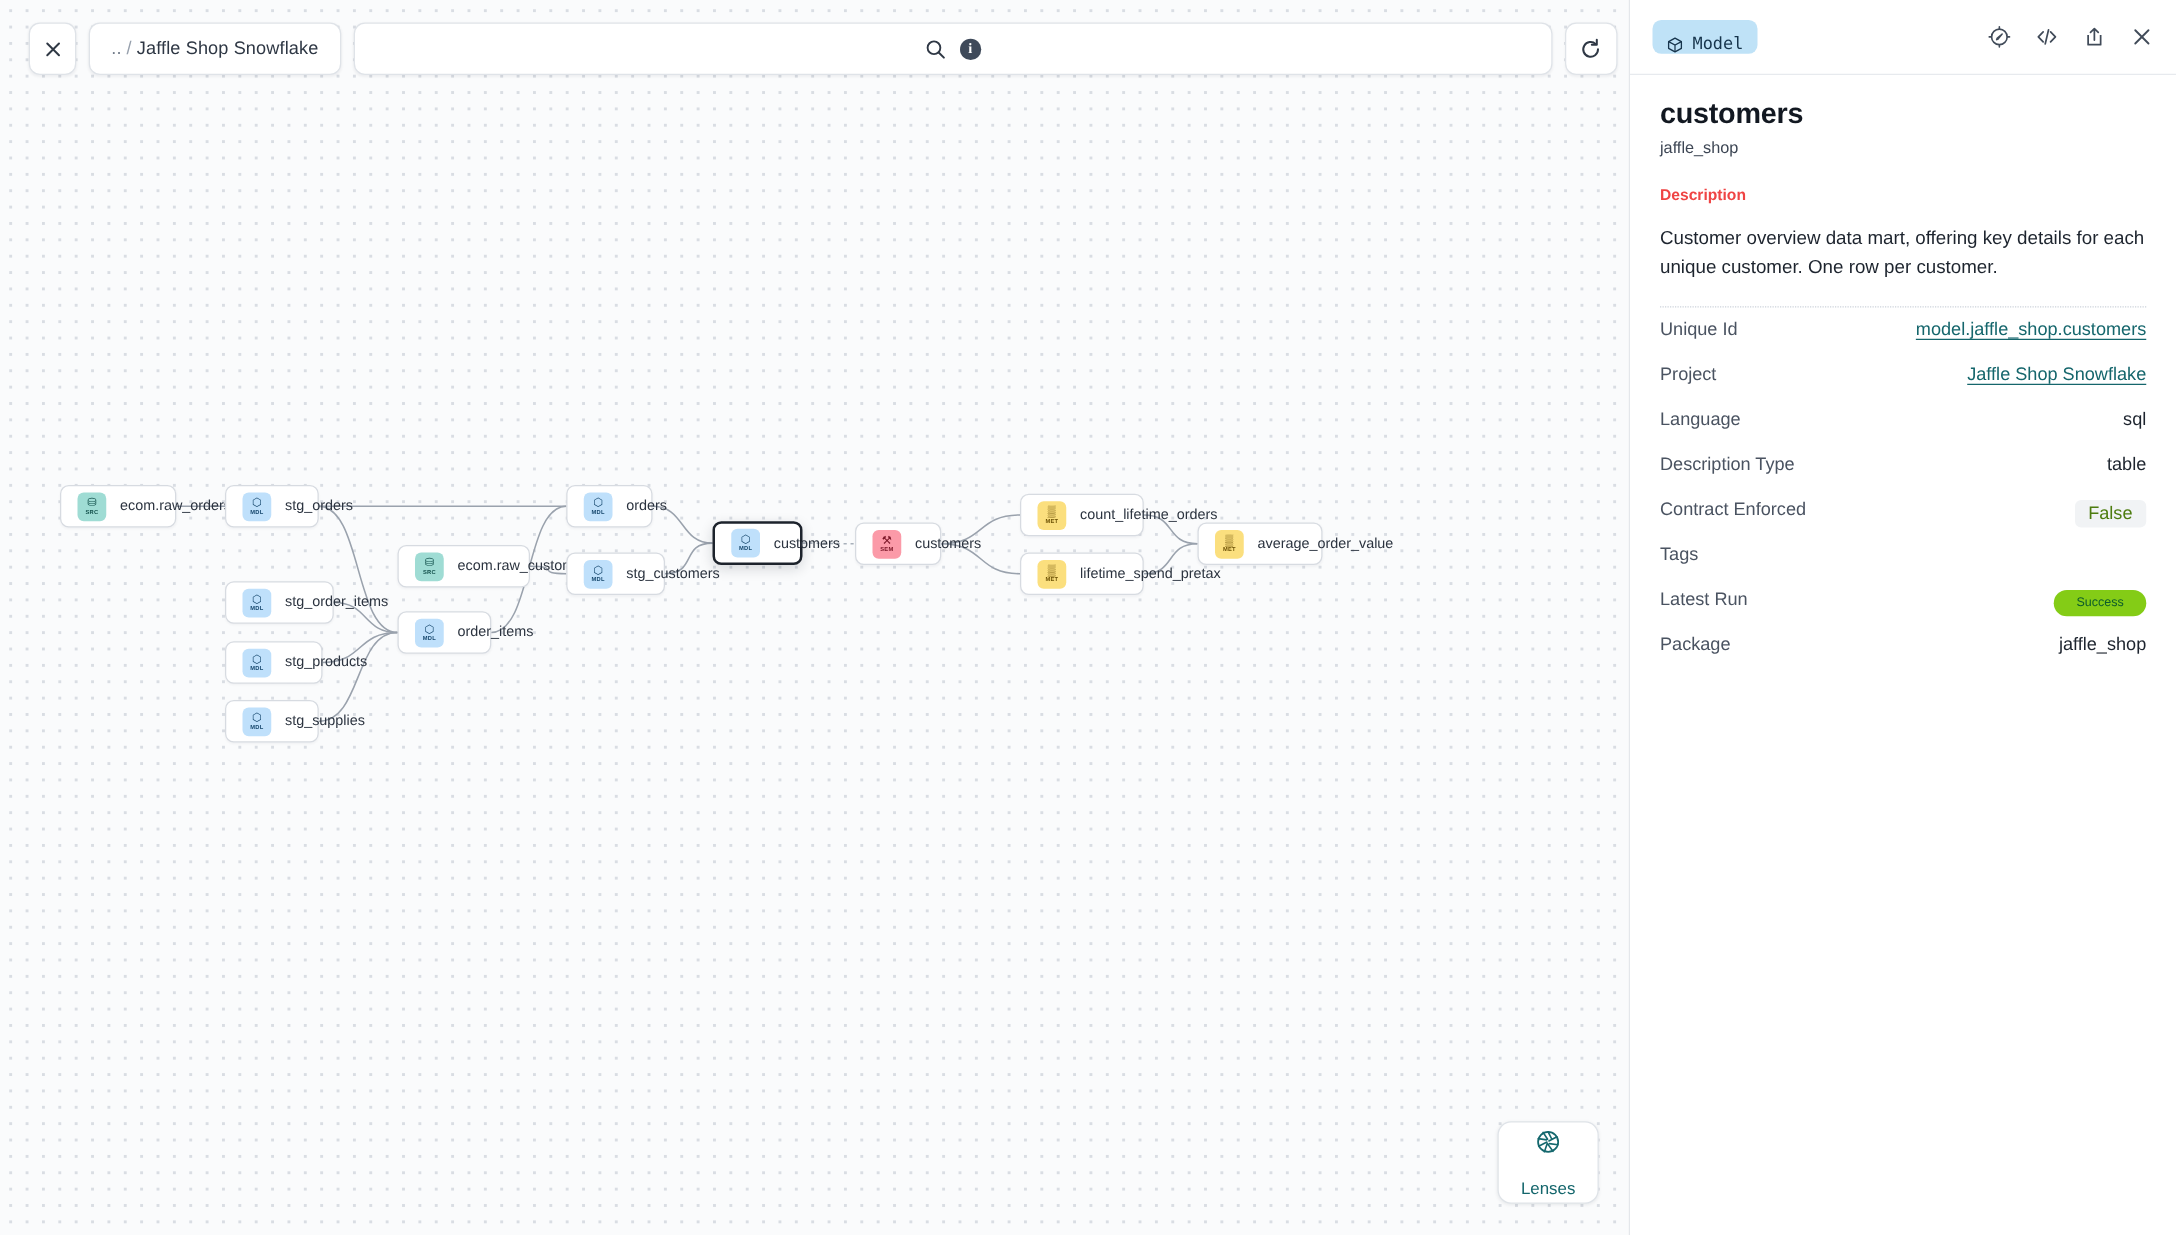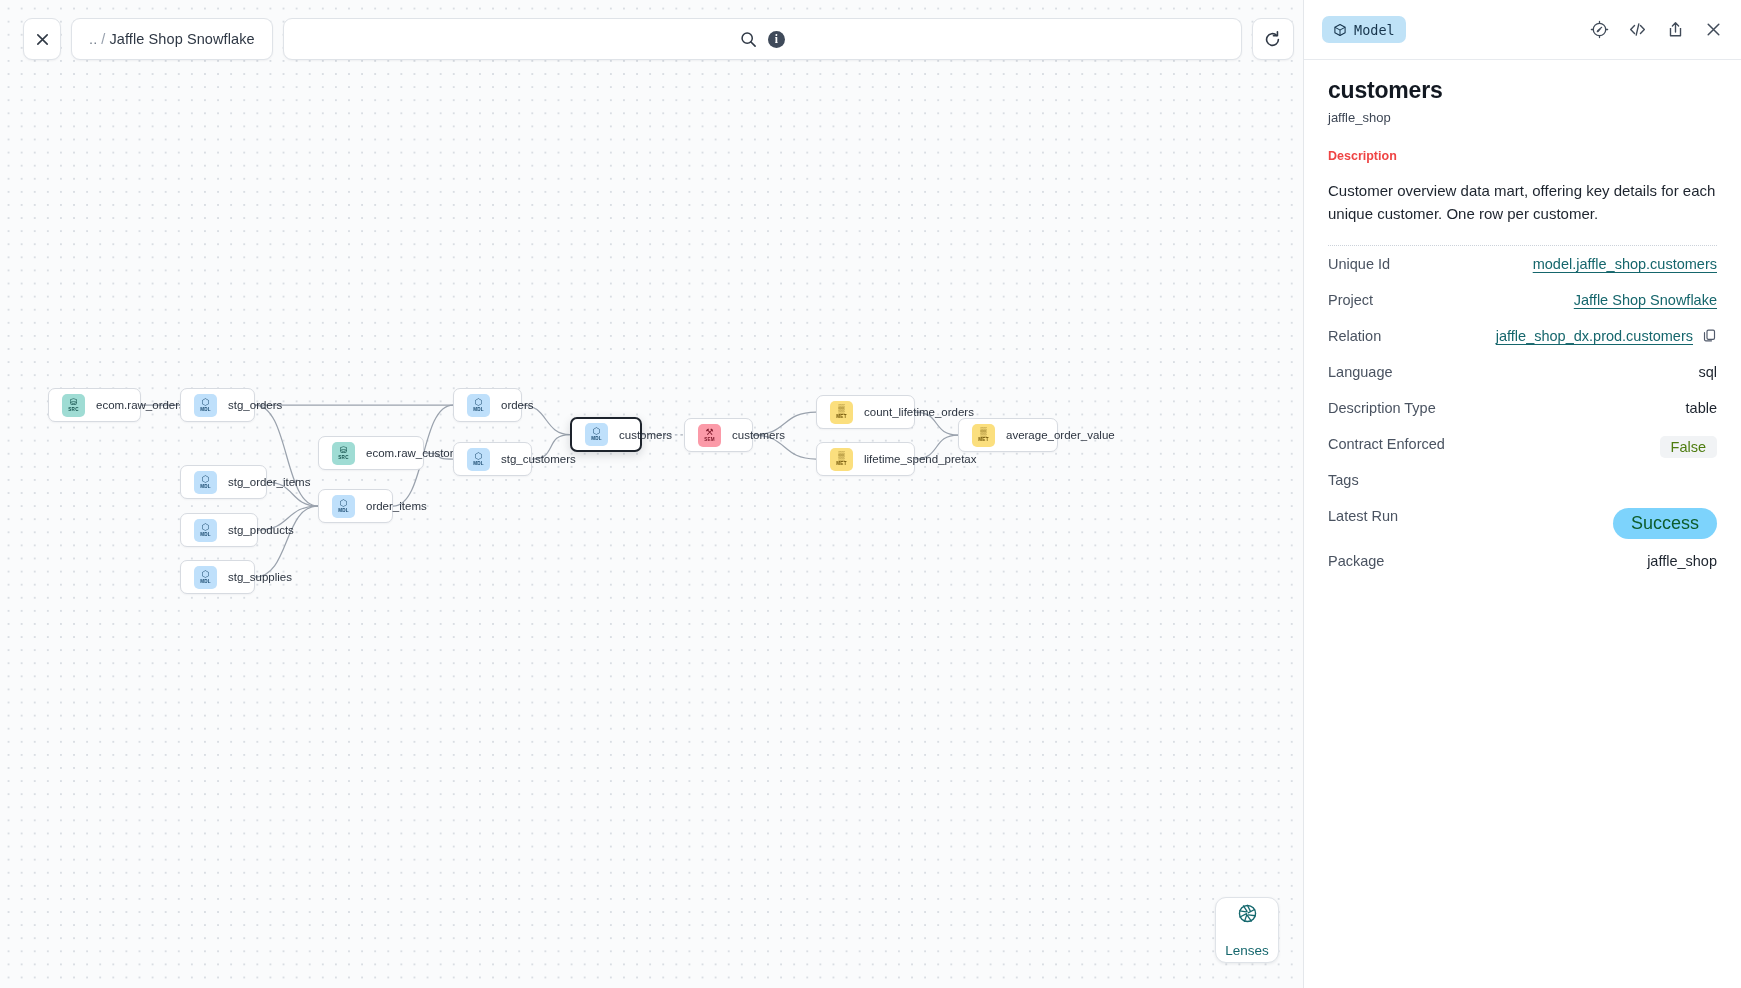--- a/index.html
+++ b/index.html
@@ -70,36 +70,36 @@
   }
   .nchip .gl { font-size: 9px; line-height: 1; }
   .nchip .tg { font-size: 4.6px; font-weight: bold; letter-spacing: .2px; margin-top: 1px; }
   .chip-src { background: #9fdcd4; color: #13514c; }
   .chip-mdl { background: #bfe0fb; color: #17486e; }
   .chip-sem { background: #fb9aa8; color: #7a1526; }
   .chip-met { background: #fbdf7e; color: #6d5205; }
   .nlabel { white-space: nowrap; }
 
   .lenses-btn {
-    position: absolute; right: 24px; bottom: 25px; width: 64px; height: 66px;
+    position: absolute; right: 24px; bottom: 25px; width: 81px; height: 66px;
     background: #fff; border: 1px solid #dfe3e8; border-radius: 11px;
     display: flex; flex-direction: column; align-items: center; justify-content: center; gap: 19px;
     color: #15686e; cursor: pointer; box-shadow: 0 1px 3px rgba(16,24,40,.08); z-index: 20;
   }
   .lenses-btn span.lbl { font-size: 13.5px; color: #14666c; }
 
   
   .panel {
     position: relative; flex: 1 1 auto; height: 988px; background: #fff;
     border-left: 1px solid #e4e7eb; display: flex; flex-direction: column;
   }
   .panel-top { height: 59px; display: flex; align-items: center; padding: 0 14px 0 18px; gap: 10px; }
   .badge-model {
     background: #bfe2f7; color: #16344c; border-radius: 7px; height: 27px;
-    display: inline-flex; align-items: center; gap: 7px; padding: 0 11px;
+    display: inline-flex; align-items: flex-end; gap: 7px; padding: 0 11px;
     font-size: 13.5px; font-family: "DejaVu Sans Mono", monospace; cursor: pointer;
   }
   .panel-top .spacer { flex: 1; }
   .ptool { color: #444e5c; cursor: pointer; display: flex; align-items: center; justify-content: center; width: 28px; height: 28px; }
   .panel-divider { height: 1px; background: #e7eaee; }
 
   .panel-head { padding: 17px 24px 0 24px; }
   .panel-title { font-size: 23px; font-weight: bold; color: #121821; letter-spacing: -.2px; }
   .panel-sub { font-size: 13px; color: #3d4654; margin-top: 6px; }
 
@@ -116,22 +116,22 @@
 
   .row {
     display: flex; align-items: flex-start; justify-content: space-between;
     min-height: 36px; padding: 7px 0; gap: 16px;
   }
   .row .k { font-size: 14.5px; color: #4a5361; white-space: nowrap; }
   .row .v { font-size: 14.5px; color: #1d242e; text-align: right; display: flex; align-items: center; gap: 9px; }
   .v a { color: #15666c; text-decoration: underline; text-underline-offset: 2.5px; cursor: pointer; }
   .pill-false { background: #f1f3f5; border-radius: 5px; padding: 3px 11px; color: #4d7c0f; margin-left: 44px; }
   .pill-success {
-    background: #7dd3fc; color: #0d5c2b; border-radius: 999px;
-    padding: 5px 18px; font-size: 18px;
+    background: #84cc16; color: #0d5c2b; border-radius: 999px;
+    padding: 5px 18px; font-size: 10px;
   }
   .copy-ic { color: #50596a; cursor: pointer; display: inline-flex; }
 </style>
 </head>
 <body>
 
 <div id="app">
 
   <div class="canvas-wrap">
 
@@ -349,32 +349,20 @@
               <a>model.jaffle_shop.customers</a>
             </div>
           </div>
           <div class="row">
             <div class="k">Project</div>
             <div class="v">
               <a>Jaffle Shop Snowflake</a>
             </div>
           </div>
           <div class="row">
-            <div class="k">Relation</div>
-            <div class="v">
-              <a>jaffle_shop_dx.prod.customers</a>
-              <span class="copy-ic">
-                <svg width="15" height="15" viewBox="0 0 18 18">
-                  <rect x="6" y="2.6" width="9" height="11" rx="1.6" stroke="#50596a" stroke-width="1.4" fill="none"></rect>
-                  <path d="M11.4 15.4 L4.6 15.4 A1.6 1.6 0 0 1 3 13.8 L3 5.6" stroke="#50596a" stroke-width="1.4" fill="none" stroke-linecap="round"></path>
-                </svg>
-              </span>
-            </div>
-          </div>
-          <div class="row">
             <div class="k">Language</div>
             <div class="v">
               <span>sql</span>
             </div>
           </div>
           <div class="row">
             <div class="k">Description Type</div>
             <div class="v">
               <span>table</span>
             </div>

